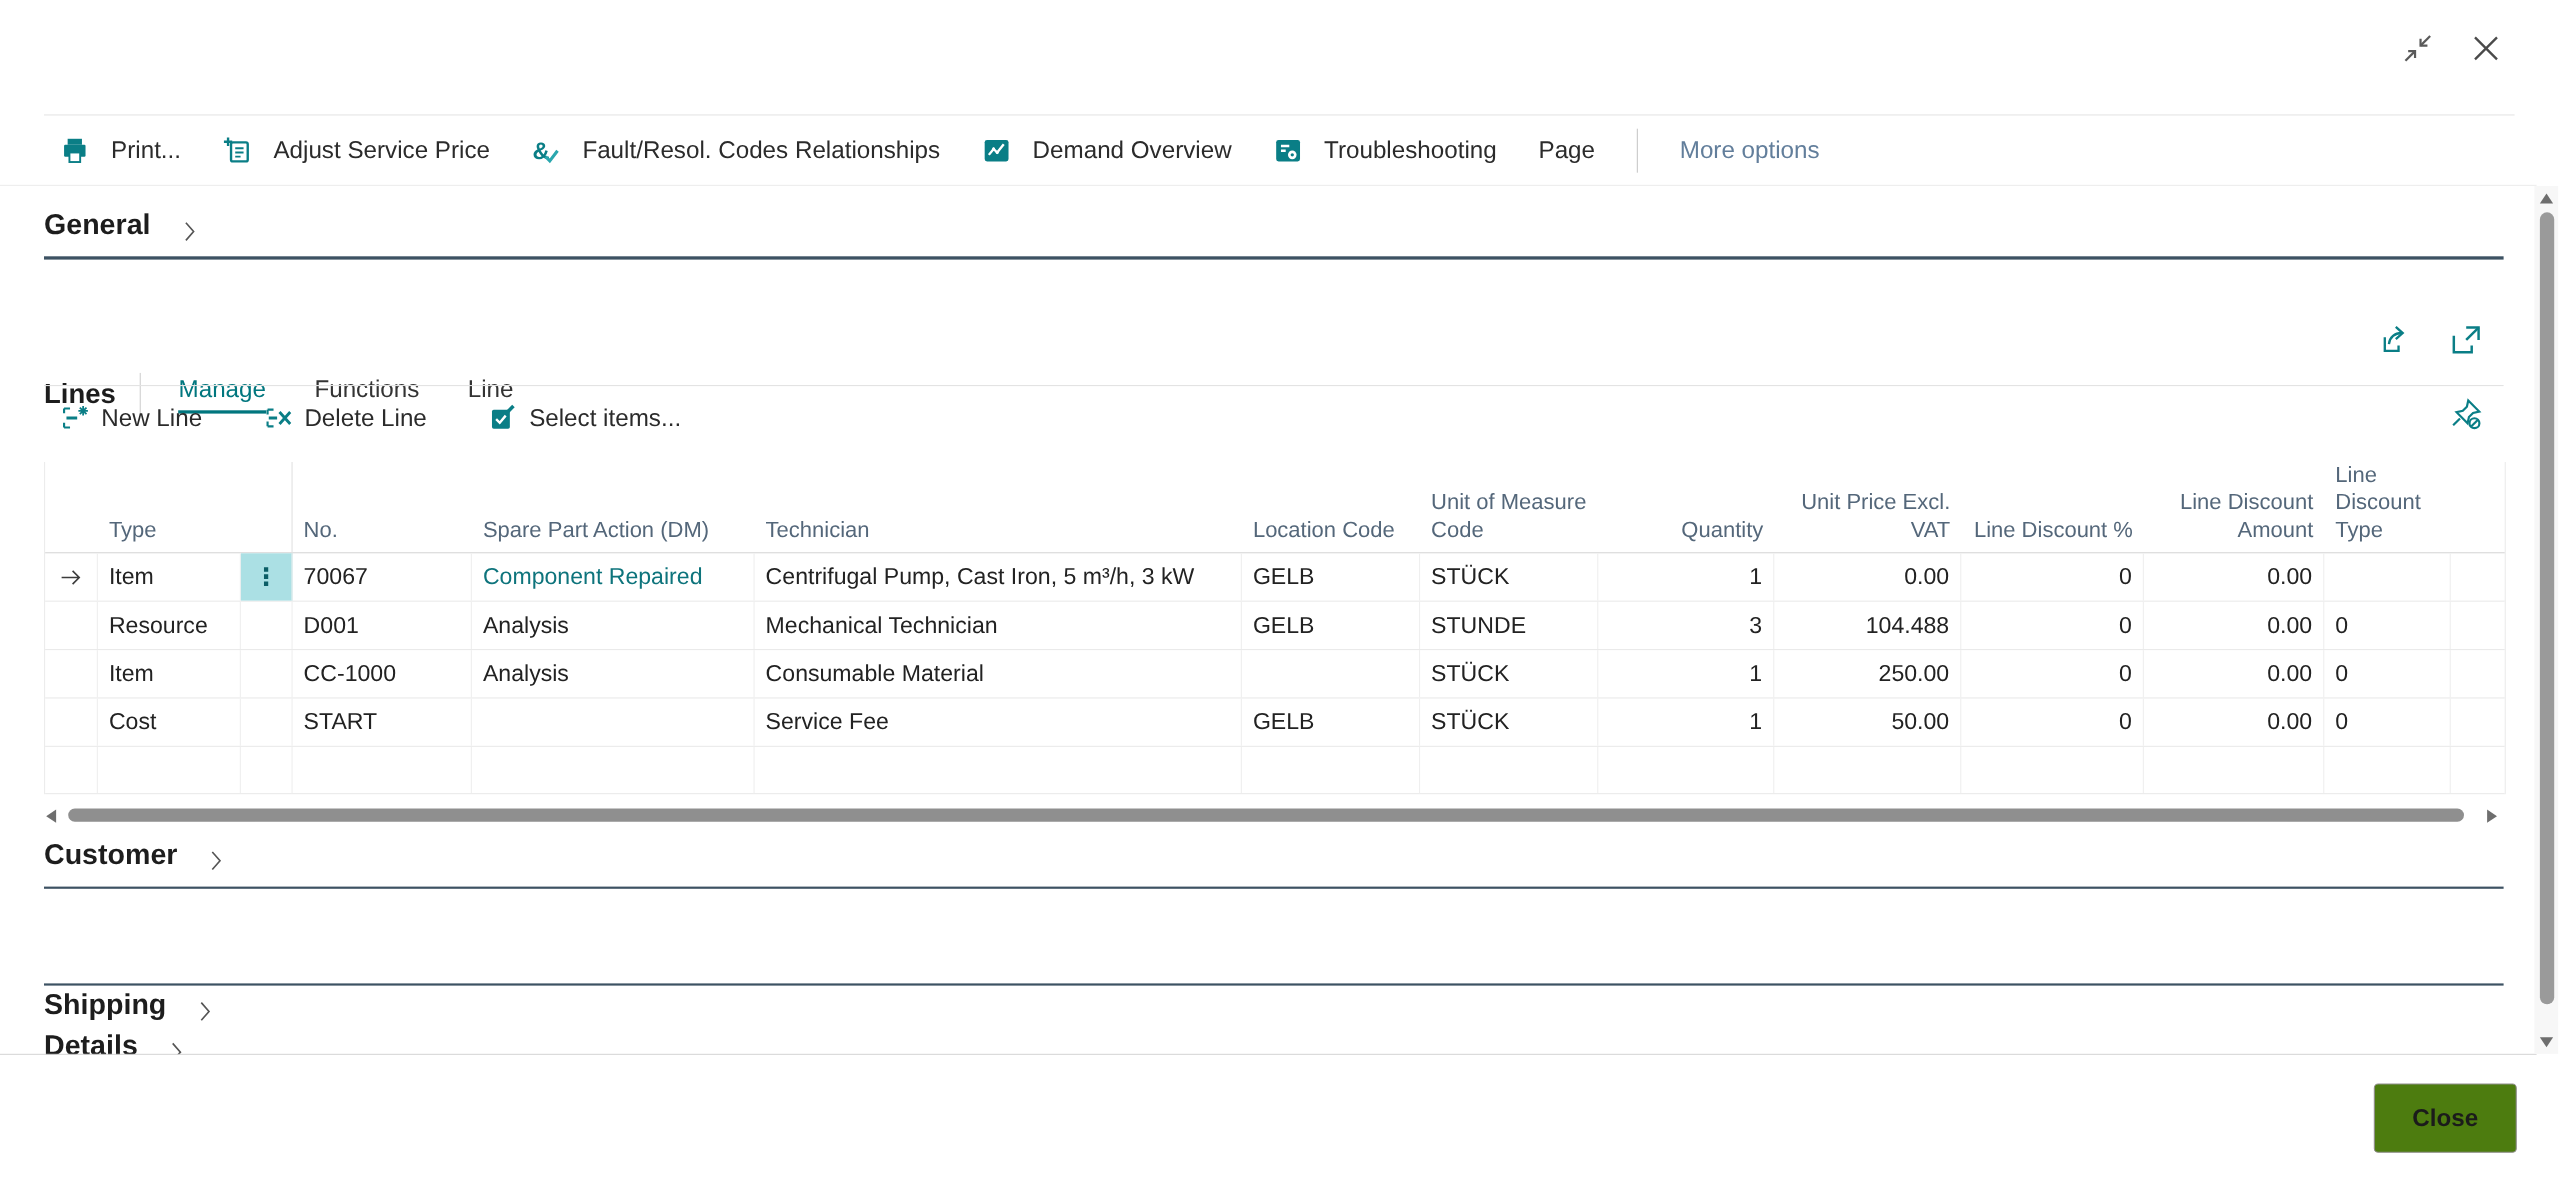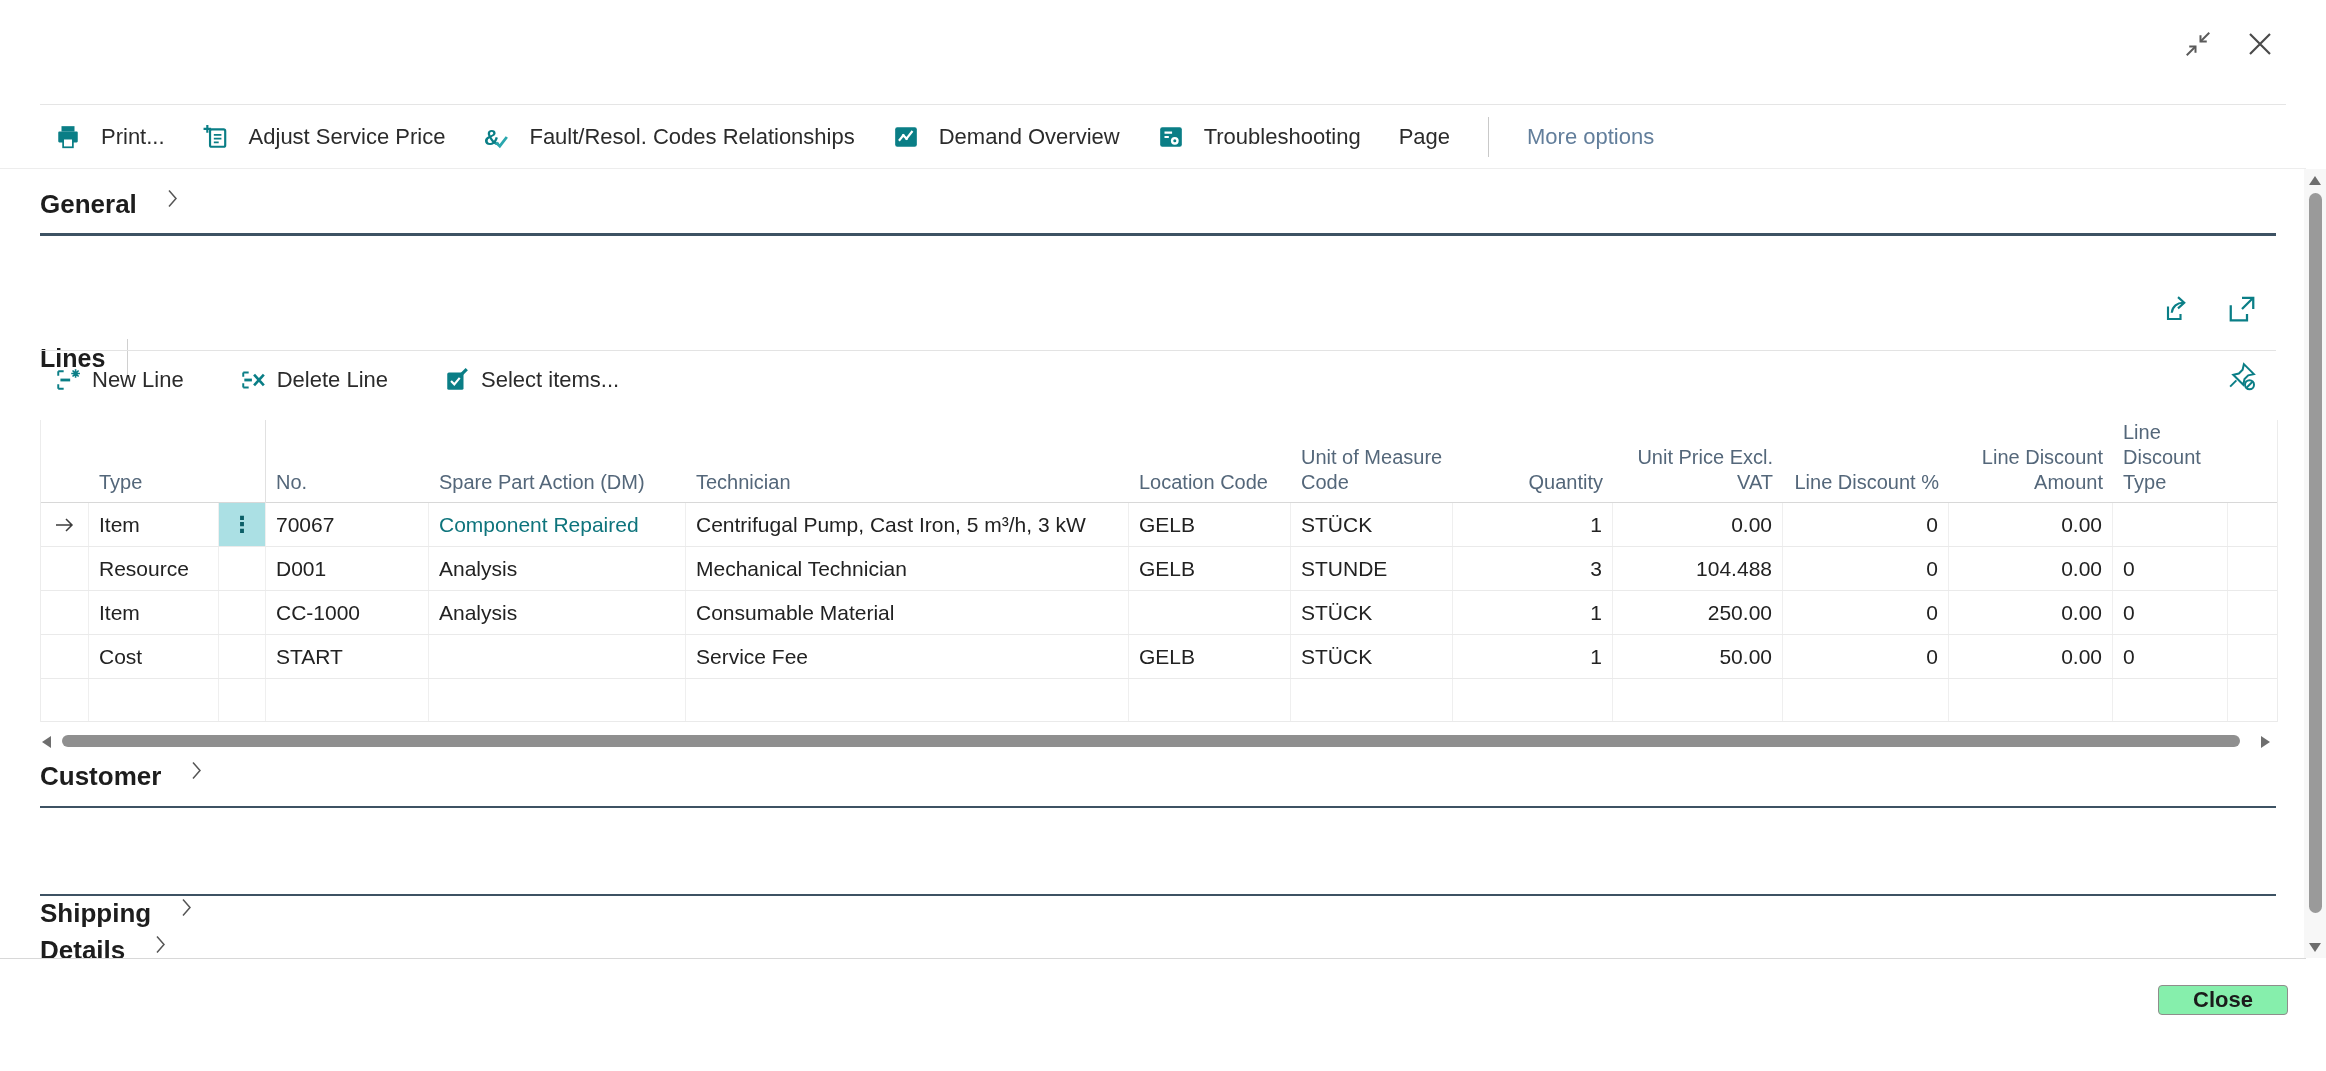--- a/index.html
+++ b/index.html
@@ -16,21 +16,21 @@
   .toolbar{position:absolute;left:40px;top:105px;height:63px;display:flex;align-items:center;gap:38px;padding-left:15px;}
   .tb-item{display:flex;align-items:center;gap:20px;font-size:22px;color:#2b2b2b;cursor:pointer;white-space:nowrap;}
   .tb-divider{width:1px;height:40px;background:#c9c9c9;}
   .tb-more{font-size:22px;color:#627e9b;cursor:pointer;}
   .hr-toolbar{position:absolute;left:0;top:168px;width:2306px;height:1px;background:#ededed;}
 
   
   .scroll-area{position:absolute;left:0;top:169px;width:2306px;height:790px;overflow:hidden;}
   .content-bottom-line{position:absolute;left:0;top:958px;width:2306px;height:1px;background:#d8d8d8;}
 
-  .section-head{position:absolute;left:40px;display:flex;align-items:flex-start;gap:30px;cursor:pointer;}
+  .section-head{position:absolute;left:40px;display:flex;align-items:flex-end;gap:30px;cursor:pointer;}
   .section-head .txt{font-size:26px;font-weight:600;color:#1d1d1d;}
   .section-rule{position:absolute;left:40px;width:2236px;}
 
   
   .lines-bar{position:absolute;left:40px;top:121px;height:46px;display:flex;align-items:center;margin-top:45px;}
   .lines-caption{font-size:25px;font-weight:600;color:#1d1d1d;}
   .lines-vdiv{width:1px;height:38px;background:#d0d0d0;margin:0 34px 0 22px;}
   .tabs{display:flex;gap:44px;align-items:center;}
   .tab{font-size:22px;color:#333;cursor:pointer;padding-bottom:6px;border-bottom:3px solid transparent;}
   .tab.active{color:#00767e;border-bottom-color:#00767e;}
@@ -68,21 +68,21 @@
   .tri-left{left:2px;top:3px;border-top:6px solid transparent;border-bottom:6px solid transparent;border-right:9px solid #6e6e6e;}
   .tri-right{right:2px;top:3px;border-top:6px solid transparent;border-bottom:6px solid transparent;border-left:9px solid #6e6e6e;}
 
   
   .vscroll{position:absolute;left:2304px;top:169px;width:22px;height:789px;background:#f7f7f7;}
   .vthumb{position:absolute;left:5px;top:24px;width:13px;height:720px;background:#9a9a9a;border-radius:7px;cursor:grab;}
   .tri-up{left:5px;top:7px;border-left:6px solid transparent;border-right:6px solid transparent;border-bottom:9px solid #6e6e6e;}
   .tri-down{left:5px;bottom:6px;border-left:6px solid transparent;border-right:6px solid transparent;border-top:9px solid #6e6e6e;}
 
   
-  .close-btn{position:absolute;left:2158px;top:985px;width:130px;height:30px;background:#86efac;
+  .close-btn{position:absolute;left:2158px;top:985px;width:130px;height:63px;background:#4d7c0f;
              border:1px solid #8f8d8b;border-radius:4px;font-size:22px;font-weight:600;color:#1b1b1b;
              display:flex;align-items:center;justify-content:center;cursor:pointer;
              font-family:"Liberation Sans","DejaVu Sans",sans-serif;}
 
   .chev{flex:0 0 auto;}
   svg{display:block;}
 </style>
 </head>
 <body>
 
@@ -177,20 +177,25 @@
         <svg width="11" height="19" viewBox="0 0 11 19" fill="none" stroke="#555" stroke-width="1.5">
             <path d="M2 1.5l7 8-7 8"></path>
           </svg>
       </span>
     </div>
     <div class="section-rule" style="top:64px;height:3px;background:#3d5263;"></div>
 
     <div class="lines-bar">
       <span class="lines-caption">Lines</span>
       <span class="lines-vdiv"></span>
+      <span class="tabs">
+        <span class="tab active">Manage</span>
+        <span class="tab">Functions</span>
+        <span class="tab">Line</span>
+      </span>
     </div>
     <div class="corner-icons">
       <span>
         <svg width="30" height="30" viewBox="0 0 24 24" fill="none" stroke="#0a7e86" stroke-width="1.7">
           <path d="M4 10v10h10v-4"></path>
           <path d="M7 15c.5-5 4.5-8 9-8"></path>
           <path d="M12 2.5l5 4.5-5 4.5"></path>
         </svg>
       </span>
       <span>

